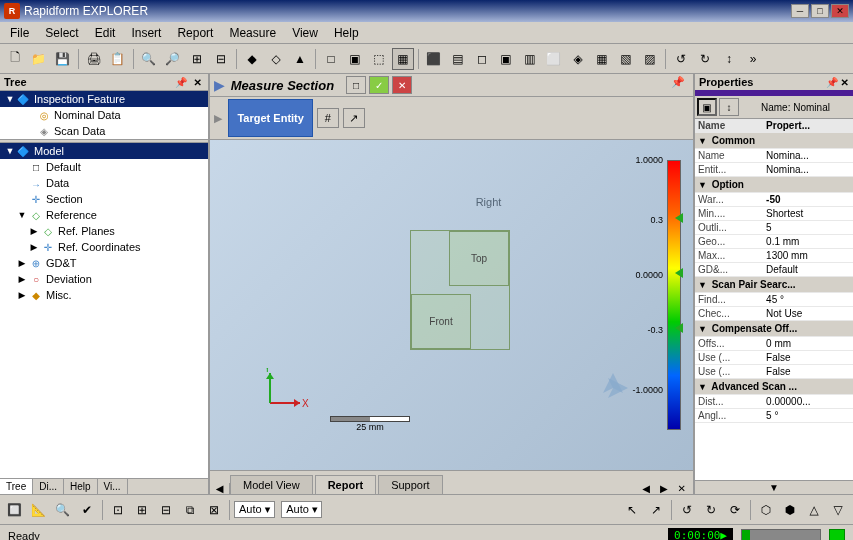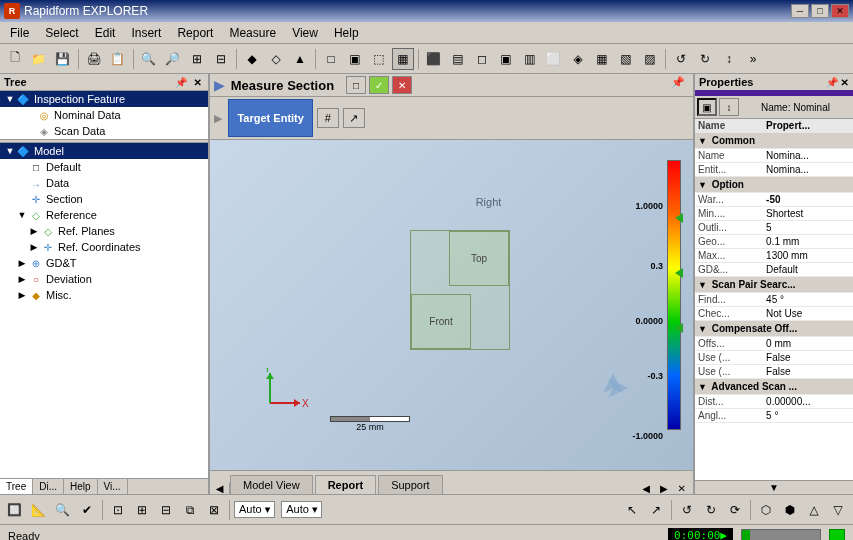--- a/index.html
+++ b/index.html
@@ -81,21 +81,21 @@
     
     .bottom-toolbar { background: #d4d0c8; height: 30px; display: flex; align-items: center; padding: 0 4px; border-top: 1px solid #999; gap: 2px; }
 
     
     .tree-bottom-tabs { display: flex; border-top: 1px solid #999; background: #d4d0c8; }
     .tree-bottom-tab { padding: 2px 6px; font-size: 10px; cursor: pointer; border-right: 1px solid #999; }
     .tree-bottom-tab.active { background: #fff; }
 
     
     .color-scale { position: absolute; right: 12px; top: 20px; width: 14px; height: 270px; background: linear-gradient(to bottom, #ff0000, #ff6600, #ffff00, #00cc00, #0066ff, #0000aa); border: 1px solid #666; }
-    .scale-tick { position: absolute; right: 30px; font-size: 9px; color: #000; font-weight: bold; margin-top: 46px; }
+    .scale-tick { position: absolute; right: 30px; font-size: 9px; color: #000; font-weight: normal; }
   </style>
 </head>
 <body>
 
 <div class="titlebar">
   <div class="titlebar-left">
     <div class="titlebar-icon">R</div>
     <span>Rapidform EXPLORER</span>
   </div>
   <div class="titlebar-controls">
@@ -253,21 +253,21 @@
       <div class="tree-bottom-tab">Di...</div>
       <div class="tree-bottom-tab">Help</div>
       <div class="tree-bottom-tab">Vi...</div>
     </div>
   </div>
 
   <div class="center-panel">
 
     <div class="measure-section-bar">
       <span style="color:#5577bb; font-size:14px; margin-right:2px;">▶</span>
-      <span style="font-size:13px; font-weight:bold;">Measure Section</span>
+      <span style="font-size:13px; font-weight:bold;font-style:italic;">Measure Section</span>
       <div style="margin-left:8px; display:flex; gap:3px;">
         <div class="measure-btn">□</div>
         <div class="measure-btn" style="background:#88cc44; color:white;">✓</div>
         <div class="measure-btn" style="background:#cc4444; color:white;">✕</div>
       </div>
       <div style="position:absolute; right:8px; top:2px; cursor:pointer;">📌</div>
     </div>
 
     <div class="target-bar">
       <span style="font-size:11px; color:#888; margin-right:2px;">▶</span>

